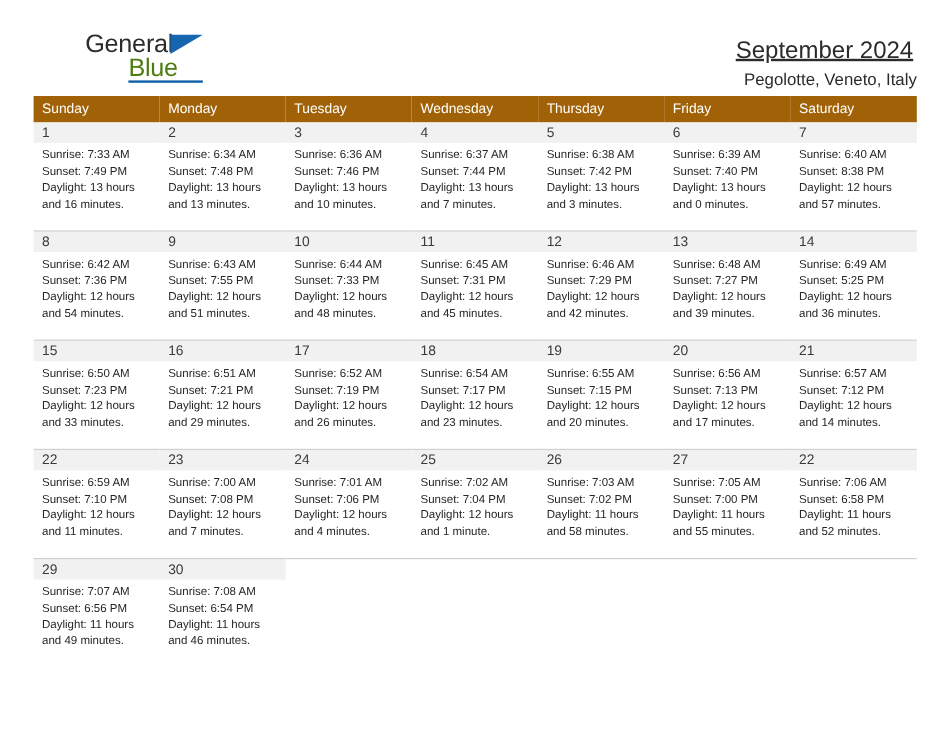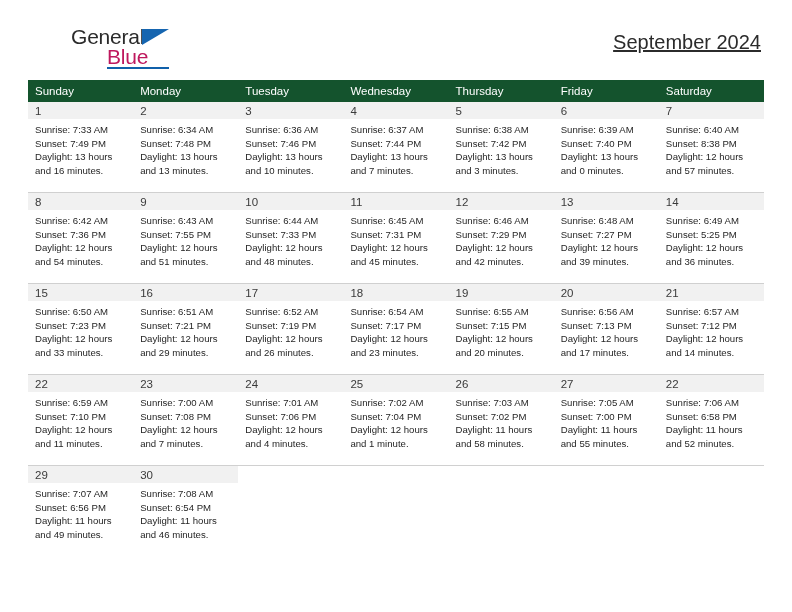--- a/index.html
+++ b/index.html
@@ -47,21 +47,21 @@
     letter-spacing: -0.2px;
     color: #2b2b2b;
     line-height: 1;
   }
   .brand-blue {
     position: absolute;
     left: 36px;
     top: 20px;
     font-size: 21px;
     letter-spacing: -0.2px;
-    color: #be185d;
+    color: #4d7c0f;
     line-height: 1;
   }
   .brand-tri {
     position: absolute;
     left: 71px;
     top: 3px;
     width: 0;
     height: 0;
     border-left: 27px solid #1565b0;
     border-bottom: 16px solid transparent;
@@ -95,21 +95,21 @@
   }
 
   
   .cal {
     width: 736px;
     border-collapse: collapse;
     table-layout: fixed;
     margin-top: 8px;
   }
   .cal th {
-    background: #14532d;
+    background: #a16207;
     color: #ffffff;
     font-size: 11.5px;
     font-weight: normal;
     text-align: left;
     padding: 5px 0 5px 7px;
     height: 21px;
     box-sizing: border-box;
   }
   .cal td {
     vertical-align: top;
@@ -152,20 +152,21 @@
 
     <div class="brand">
       <span class="brand-general">General</span>
       <span class="brand-tri"></span>
       <span class="brand-blue">Blue</span>
       <span class="brand-underline"></span>
     </div>
 
     <div class="titlewrap">
       <h1 class="cal-title">September 2024</h1>
+      <div class="cal-subtitle">Pegolotte, Veneto, Italy</div>
     </div>
 
   </div>
 
   <table class="cal">
     <thead>
       <tr>
         <th>Sunday</th>
         <th>Monday</th>
         <th>Tuesday</th>

